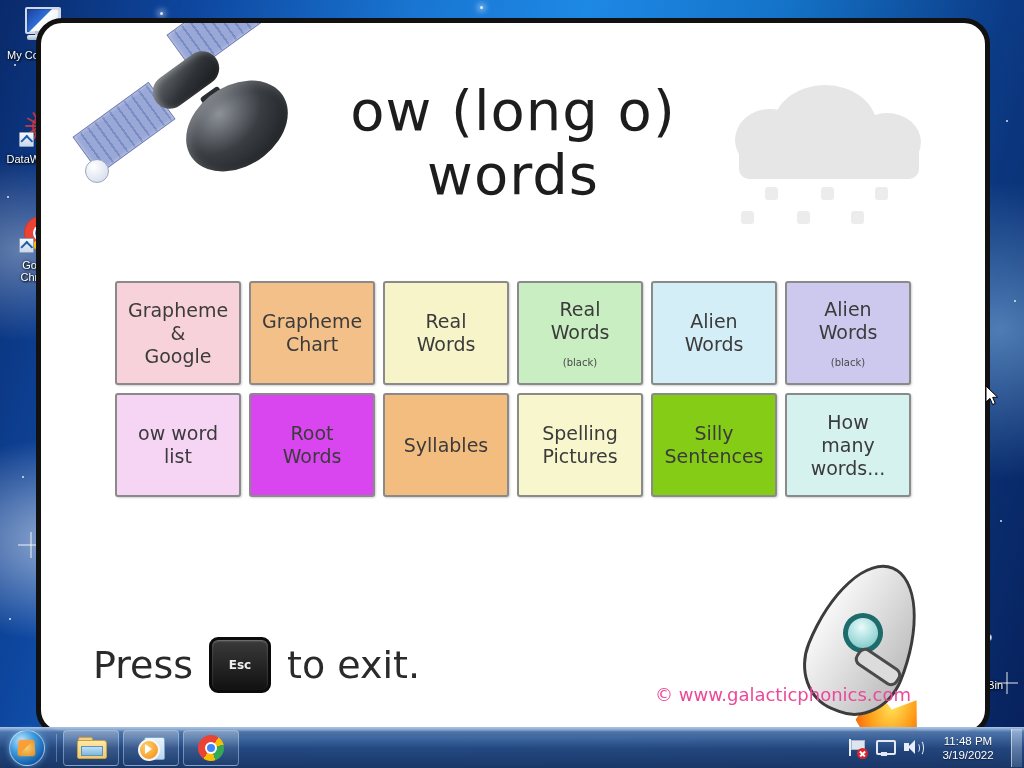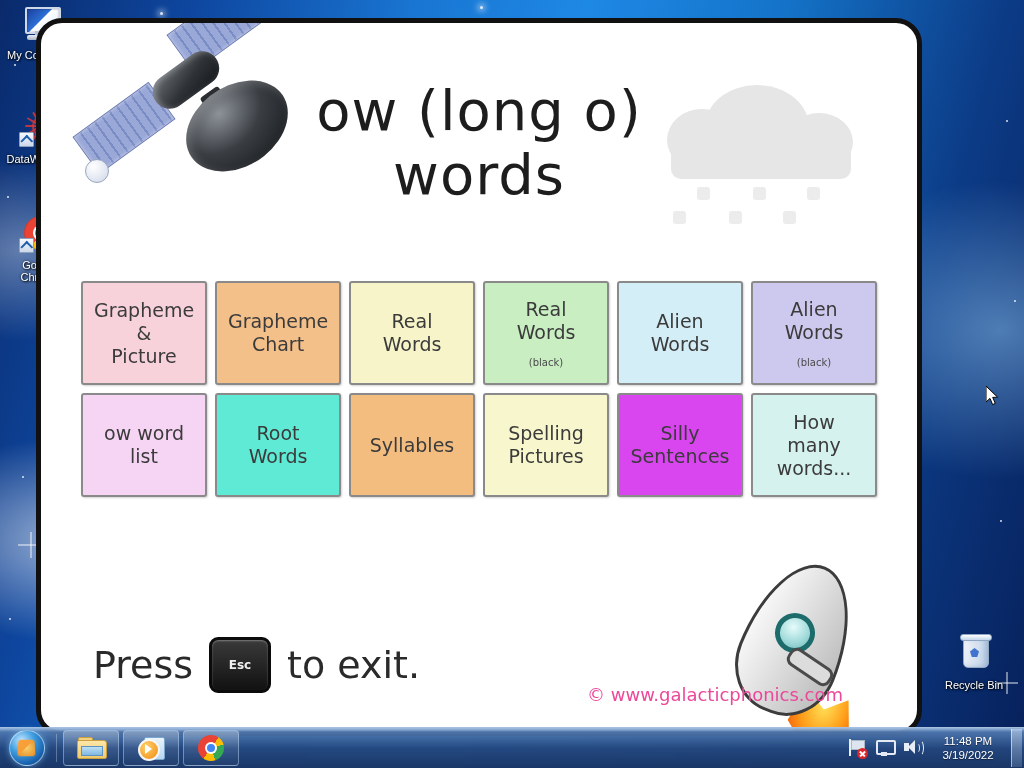--- a/index.html
+++ b/index.html
@@ -159,21 +159,21 @@
     width: 9px; height: 9px;
     background: #2b63c9;
     clip-path: polygon(50% 0%, 100% 38%, 80% 100%, 20% 100%, 0% 38%);
     opacity: .88;
   }
 
   
   #slide {
     position: absolute;
     left: 36px; top: 18px;
-    width: 886px; height: 718px;
+    width: 954px; height: 718px;
     background: #ffffff;
     border: 5px solid #111111;
     border-radius: 26px;
     box-sizing: border-box;
     overflow: hidden;
   }
 
   
   #satellite { position: absolute; left: 34px; top: -6px; width: 230px; height: 200px; }
   .sat-panel {
@@ -641,21 +641,21 @@
       <span class="t-line">ow (long o)</span>
       <span class="t-line">words</span>
     </div>
 
     <div id="btn-grid">
 
       <div class="btn-row row1">
         <div class="pbtn" style="background: rgb(248, 210, 218); border-color: rgb(138, 138, 138);">
           <span>Grapheme</span>
           <span>&amp;</span>
-          <span>Picture</span>
+          <span>Google</span>
 
         </div>
         <div class="pbtn" style="background: rgb(244, 192, 138); border-color: rgb(138, 138, 138);">
           <span>Grapheme</span>
           <span>Chart</span>
 
         </div>
         <div class="pbtn" style="background: rgb(246, 244, 200); border-color: rgb(138, 138, 138);">
           <span>Real</span>
           <span>Words</span>
@@ -679,35 +679,35 @@
           <span class="sub">(black)</span>
         </div>
       </div>
 
       <div class="btn-row row2">
         <div class="pbtn" style="background: rgb(246, 212, 244); border-color: rgb(138, 138, 138);">
           <span>ow word</span>
           <span>list</span>
 
         </div>
-        <div class="pbtn" style="background: #5eead4; border-color: rgb(138, 138, 138);">
+        <div class="pbtn" style="background: #d946ef; border-color: rgb(138, 138, 138);">
           <span>Root</span>
           <span>Words</span>
 
         </div>
         <div class="pbtn" style="background: rgb(244, 189, 128); border-color: rgb(138, 138, 138);">
           <span>Syllables</span>
 
         </div>
         <div class="pbtn" style="background: rgb(248, 246, 204); border-color: rgb(138, 138, 138);">
           <span>Spelling</span>
           <span>Pictures</span>
 
         </div>
-        <div class="pbtn" style="background: #d946ef; border-color: rgb(138, 138, 138);">
+        <div class="pbtn" style="background: #84cc16; border-color: rgb(138, 138, 138);">
           <span>Silly</span>
           <span>Sentences</span>
 
         </div>
         <div class="pbtn" style="background: rgb(214, 242, 238); border-color: rgb(138, 138, 138);">
           <span>How</span>
           <span>many</span>
           <span>words...</span>
 
         </div>

